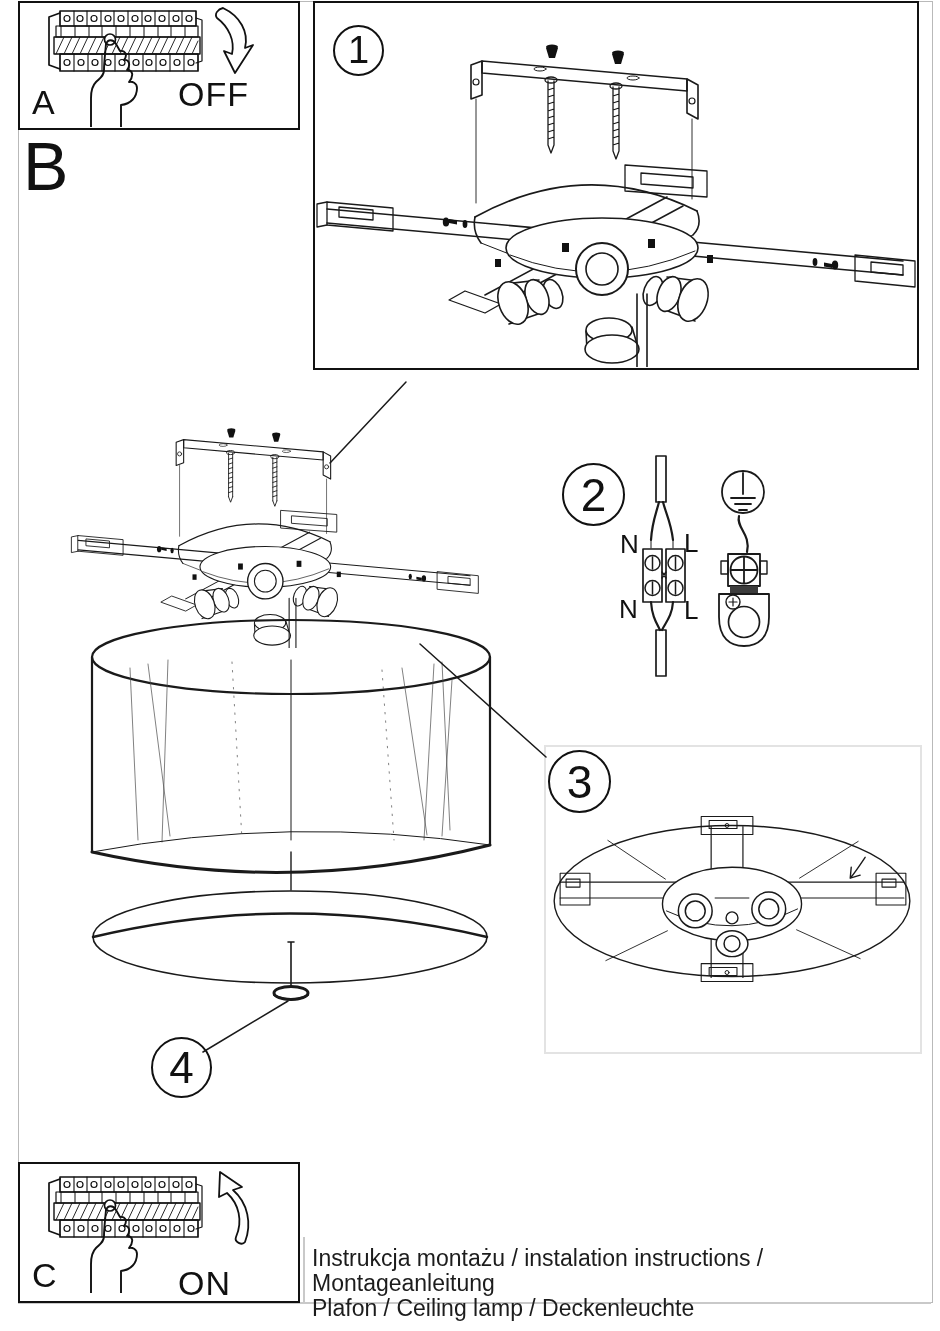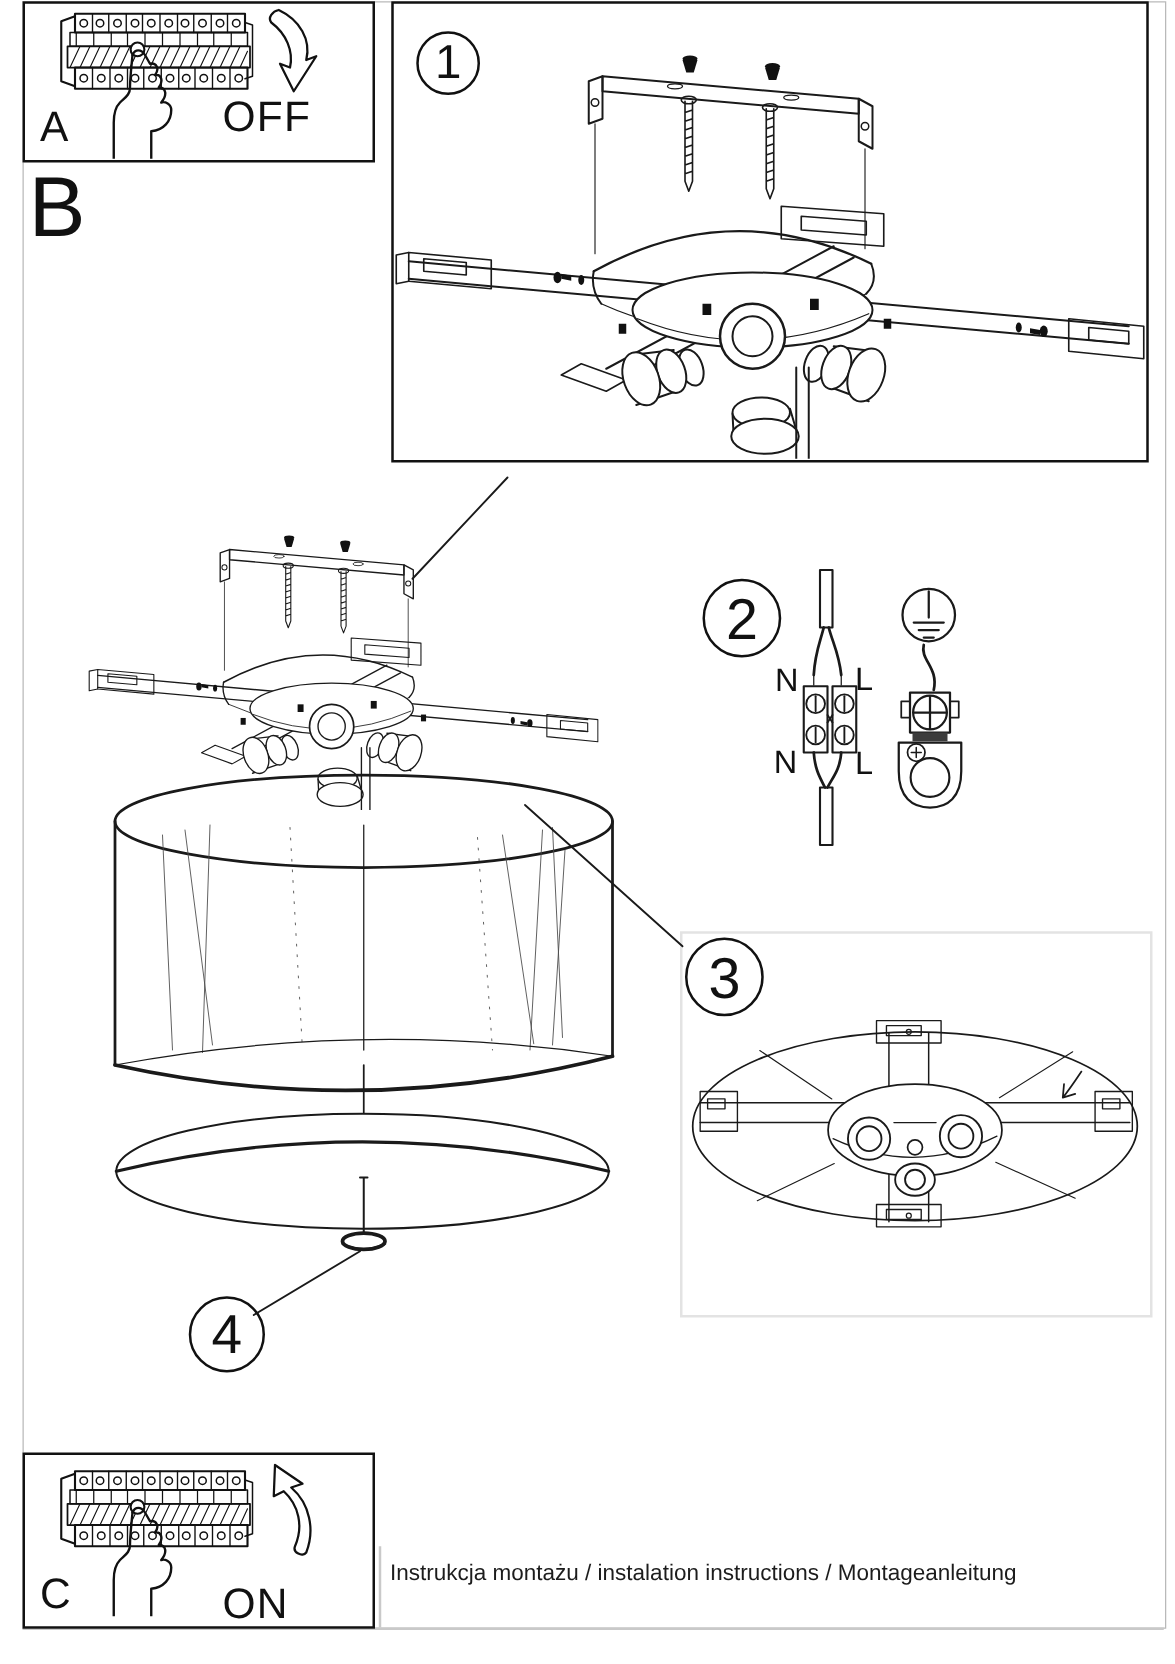--- a/index.html
+++ b/index.html
@@ -15,21 +15,21 @@
   .corner-letter{position:absolute;left:12px;bottom:6px;font-size:34px;color:#111;}
   .power-word{position:absolute;font-size:34px;letter-spacing:1px;color:#111;}
   .step-circle{position:absolute;border:2.5px solid #111;border-radius:50%;background:#fff;
                display:flex;align-items:center;justify-content:center;color:#111;}
   #circle-1{left:333px;top:25px;width:47px;height:47px;font-size:38px;}
   #circle-2{left:562px;top:463px;width:59px;height:59px;font-size:46px;}
   #circle-3{left:548px;top:750px;width:59px;height:59px;font-size:46px;}
   #circle-4{left:151px;top:1037px;width:57px;height:57px;font-size:44px;}
   #letter-b{left:23px;top:132px;font-size:68px;color:#111;line-height:1;}
   .wire-label{position:absolute;font-size:26px;color:#111;}
-  #footer-text{left:312px;top:1246px;width:600px;font-size:18px;line-height:25px;color:#1c1c1c;}
+  #footer-text{left:312px;top:1246px;width:600px;font-size:23px;line-height:25px;color:#1c1c1c;}
   .gray-line{position:absolute;background:#c9c9c9;}
   svg{display:block;}
 </style>
 </head>
 <body>
 
 <div id="page">
 
   <svg width="0" height="0" style="position:absolute">
     <defs>
@@ -300,15 +300,16 @@
     <svg width="278" height="124" viewBox="0 0 278 124" style="margin-top:5px">
       <use href="#breaker"></use>
       <path d="M225,73 C232,55 228,34 213,21 L222,18 L200,3 L199,28 L207,24 C219,35 223,52 216,68 C214,73 222,77 225,73 Z" fill="#fff" stroke="#111" stroke-width="1.8" stroke-linejoin="round"></path>
     </svg>
     <span class="corner-letter">C</span>
     <span class="power-word" style="left:158px;top:100px;">ON</span>
   </div>
 
   <div class="abs" id="footer-text">
     <div>Instrukcja montażu / instalation instructions / Montageanleitung</div>
+    <div>Plafon / Ceiling lamp / Deckenleuchte</div>
   </div>
 
 </div>
 
 </body></html>

